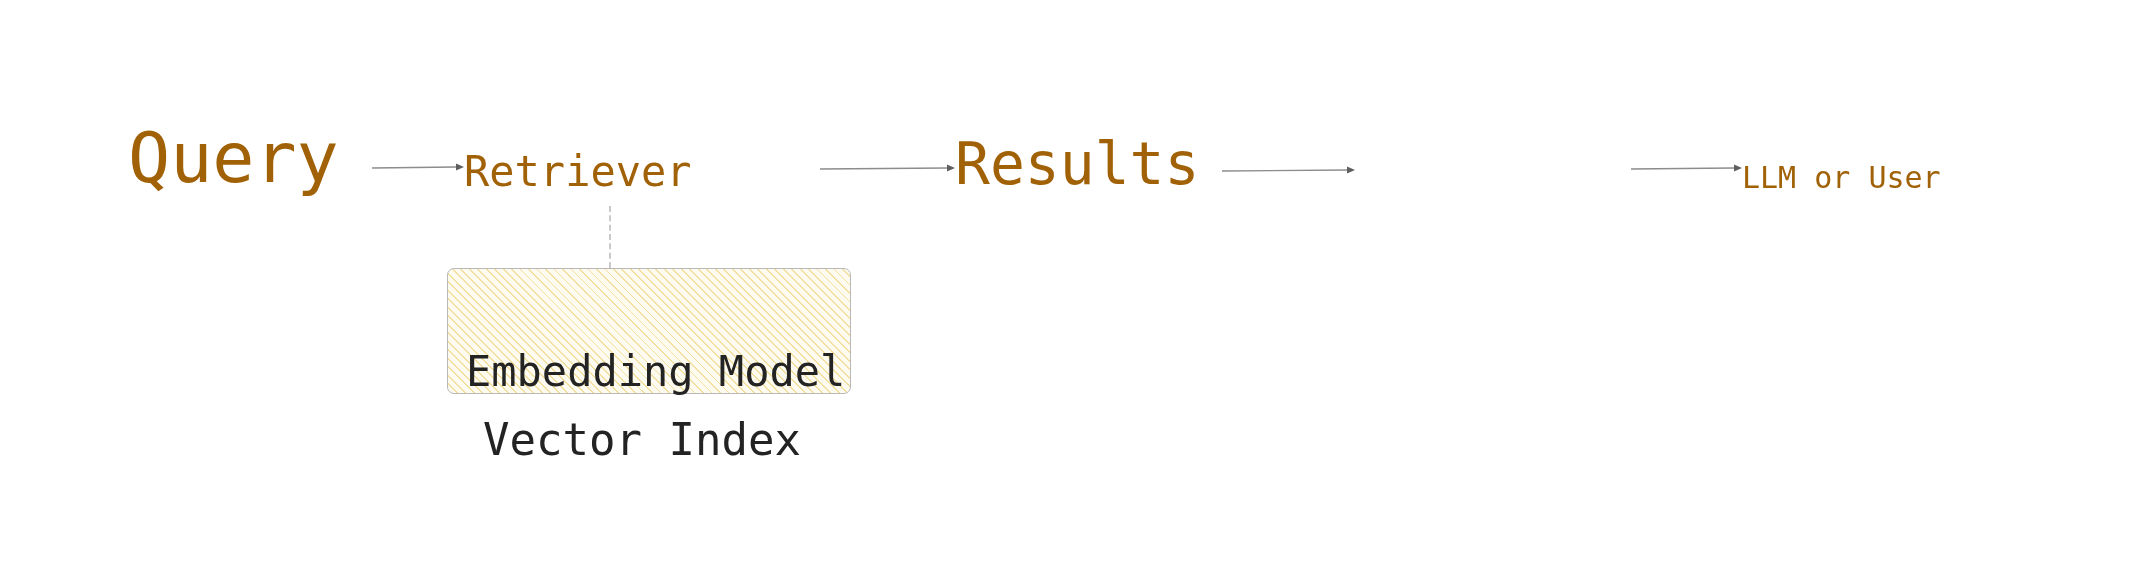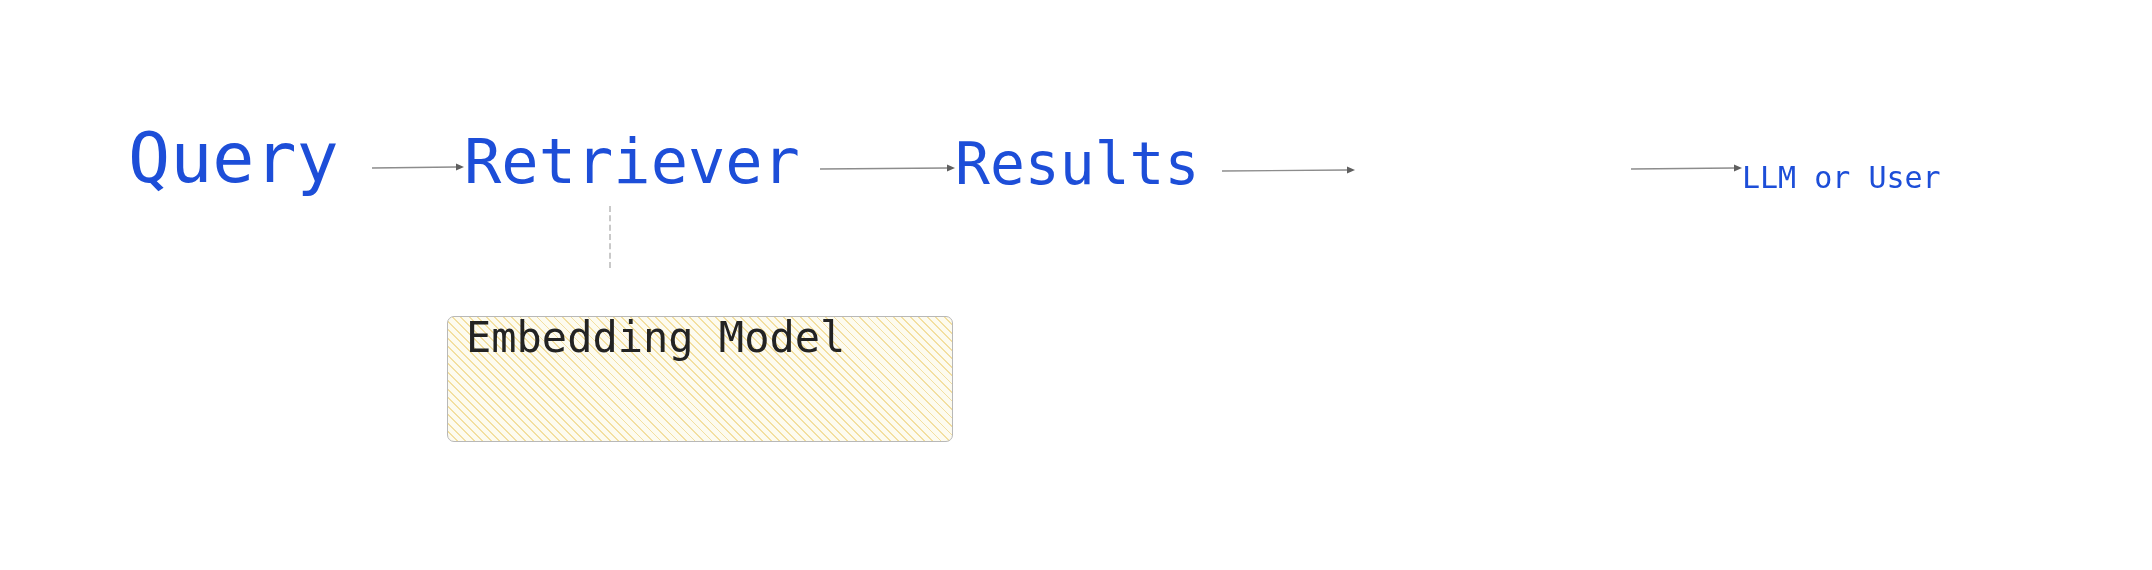--- a/index.html
+++ b/index.html
@@ -15,29 +15,29 @@
     width: 2152px;
     height: 570px;
     background: #ffffff;
     overflow: hidden;
   }
 
   
   .stage {
     position: absolute;
     white-space: pre;
-    color: #1d4ed8;
+    color: #a16207;
     font-family: "DejaVu Sans Mono", monospace;
     font-weight: 400;
     line-height: 1;
     letter-spacing: 0px;
   }
   
   #stage-query      { left: 128px;  bottom: 377px; font-size: 70px; }
-  #stage-retriever  { left: 464px;  bottom: 377px; font-size: 62px; }
+  #stage-retriever  { left: 464px;  bottom: 377px; font-size: 42px; }
   #stage-results    { left: 955px;  bottom: 377px; font-size: 58px; }
   #stage-reranking  { left: 1355px; bottom: 377px; font-size: 50px; }
   #stage-llmuser    { left: 1742px; bottom: 377px; font-size: 30px; }
 
   
   .connector {
     position: absolute;
     height: 14px;
     overflow: visible;
   }
@@ -51,37 +51,36 @@
     width: 0;
     height: 62px;
     border-left: 2px dashed #c9c9c9;
   }
 
   
   #embedding-box {
     position: absolute;
     left: 447px;
     top: 268px;
-    width: 506px;
+    width: 404px;
     height: 126px;
     box-sizing: border-box;
     border: 1.5px solid #b8b8b8;
     border-radius: 7px;
     background-color: #fdfbef;
     background-image: repeating-linear-gradient(
         45deg,
         #f3dfa0 0px,
         #f3dfa0 1.3px,
         rgba(253, 251, 239, 0) 1.3px,
         rgba(253, 251, 239, 0) 6px
     );
     display: flex;
-    align-items: flex-start;
+    align-items: flex-end;
     justify-content: flex-start;
-    margin-top: 48px;
   }
   #embedding-label {
     color: #232323;
     font-family: "DejaVu Sans Mono", monospace;
     font-size: 42px;
     line-height: 1;
     white-space: pre;
     padding-left: 18px;
   }
 
@@ -138,14 +137,15 @@
       <path d="M103 3.4 L111 7 L103 10.6 Z" fill="#5f5f5f"></path>
     </svg>
   </div>
 
   <div id="drop-line"></div>
 
   <div id="embedding-box">
     <span id="embedding-label">Embedding Model</span>
   </div>
 
+  <div id="vector-index-caption">Vector Index</div>
 
 </div>
 
 </body></html>

